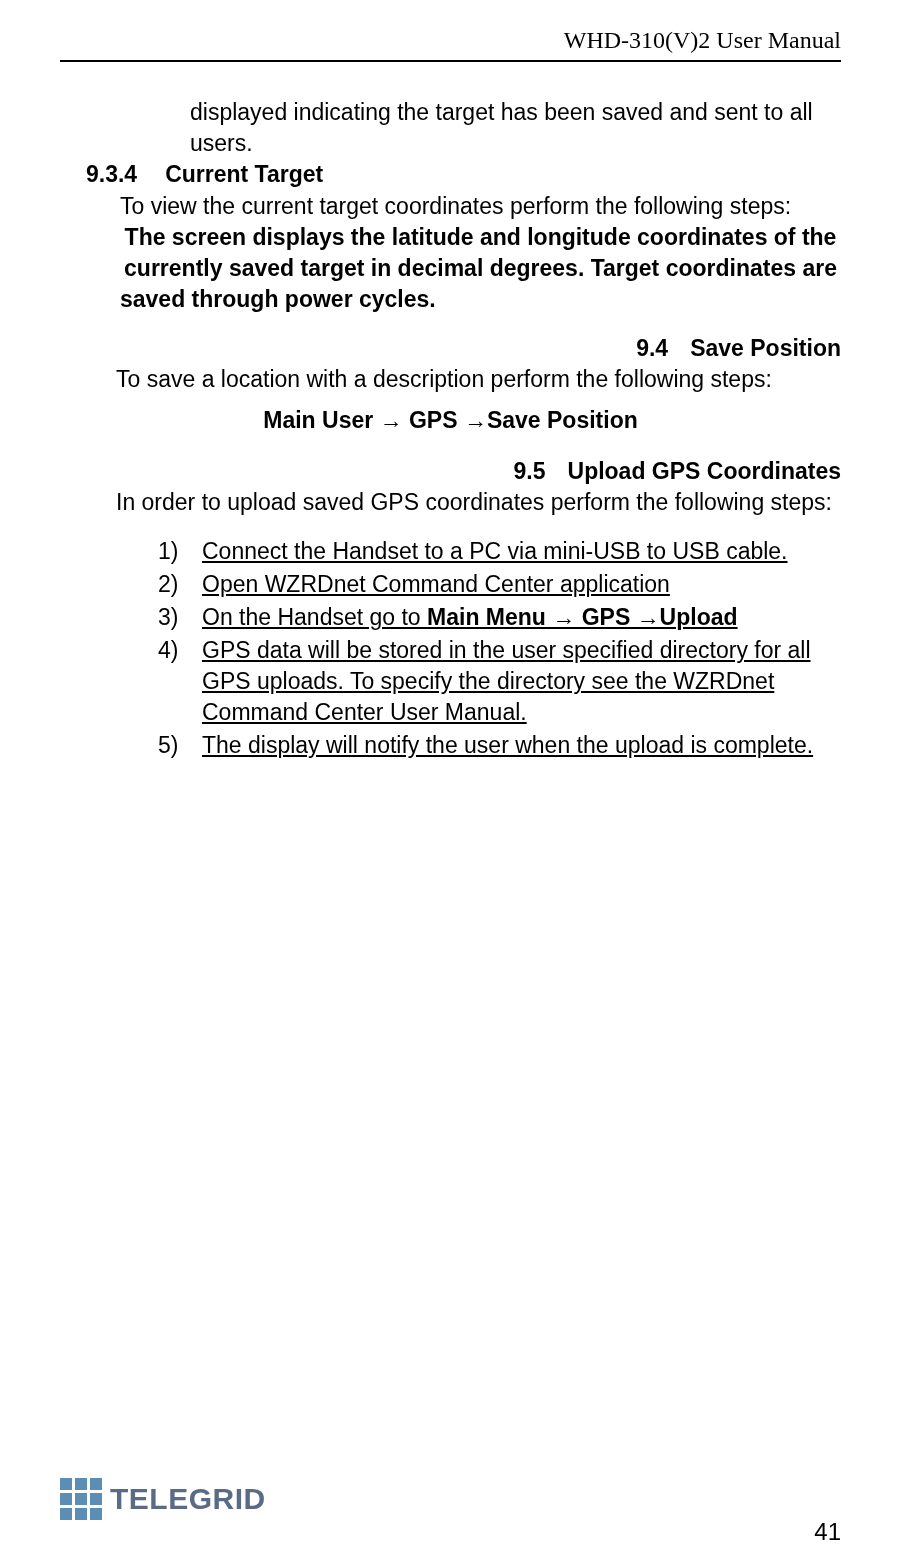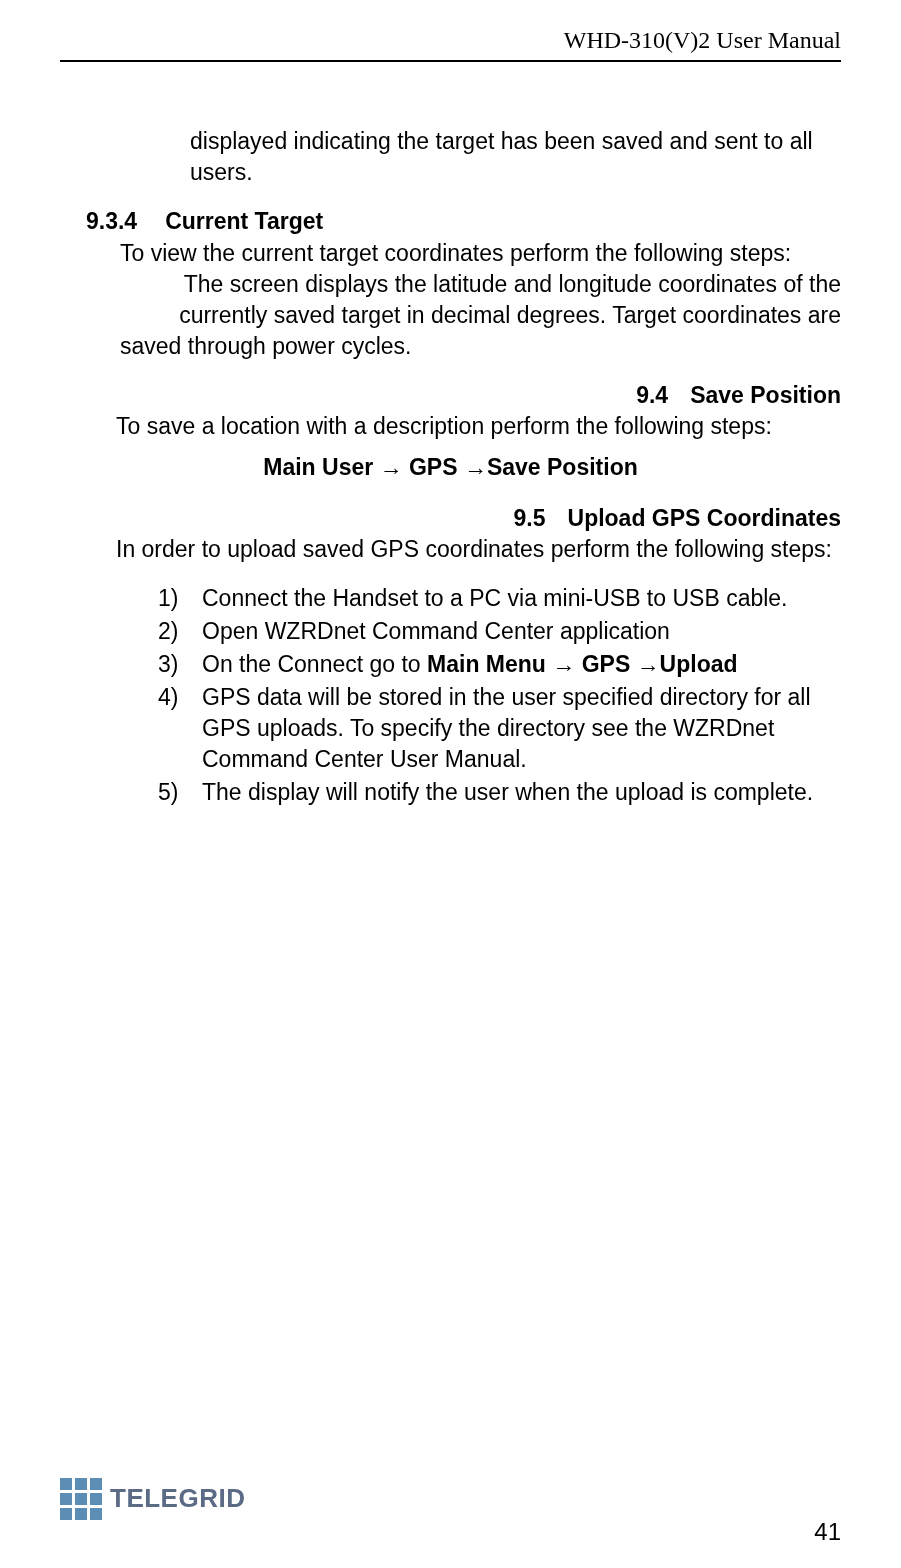--- a/index.html
+++ b/index.html
@@ -13,25 +13,24 @@
       padding: 24px 60px 24px 60px;
       font-size: 23px;
       line-height: 1.35;
     }
     .header {
       text-align: right;
       font-family: 'Times New Roman', Times, serif;
       font-size: 24px;
       border-bottom: 2px solid #000;
       padding-bottom: 4px;
-      margin-bottom: 64px;
+      margin-bottom: 35px;
     }
     .cont-text {
       margin-left: 130px;
-      margin-bottom: 18px;
     }
     .sec-934 {
       margin-bottom: 18px;
     }
     .sec-934-head {
       display: flex;
       gap: 28px;
     }
     .sec-934-num {
       margin-left: 26px;
@@ -83,20 +82,21 @@
     .list-item {
       display: flex;
       margin-bottom: 2px;
     }
     .list-num {
       width: 44px;
       flex-shrink: 0;
     }
     .list-text {
       flex: 1;
+      text-decoration: underline;
     }
     .bold { font-weight: bold; }
     .footer-logo {
       position: absolute;
       bottom: 48px;
       left: 60px;
       display: flex;
       align-items: center;
       gap: 8px;
     }
@@ -104,21 +104,21 @@
       display: inline-grid;
       grid-template-columns: repeat(3, 12px);
       grid-template-rows: repeat(3, 12px);
       gap: 3px;
     }
     .footer-logo .grid span {
       background: #5b8db5;
     }
     .footer-logo .logo-text {
       font-family: Arial, sans-serif;
-      font-size: 26px;
+      font-size: 30px;
       font-weight: bold;
       color: #5b6b85;
       letter-spacing: 0.5px;
     }
     .page-num {
       position: absolute;
       bottom: 20px;
       right: 60px;
       font-family: Liberation Sans, sans-serif;
       font-size: 24px;
@@ -132,21 +132,21 @@
 </div>
 
 <div class="cont-text">displayed indicating the target has been saved and sent to all users.</div>
 
 <div class="sec-934">
   <div class="sec-934-head">
     <span class="sec-934-num">9.3.4</span>
     <span class="sec-934-title">Current Target</span>
   </div>
   <div class="sec-934-body">To view the current target coordinates perform the following steps:</div>
-  <div class="sec-934-body" style="text-align:right;">The screen displays the latitude and longitude coordinates of the currently saved target in decimal degrees.  Target coordinates are saved through power cycles.</div>
+  <div class="sec-934-body" style="text-align:center;font-weight:bold;">The screen displays the latitude and longitude coordinates of the currently saved target in decimal degrees.  Target coordinates are saved through power cycles.</div>
 </div>
 
 <div class="sec-94">
   <div class="sec-94-head">
     <span class="sec-94-num">9.4</span>
     <span class="sec-94-title">Save Position</span>
   </div>
   <div class="sec-94-body">To save a location with a description perform the following steps:</div>
   <div class="menu-path-94">Main User → GPS →Save Position</div>
 </div>
@@ -161,21 +161,21 @@
     <div class="list-item">
       <span class="list-num">1)</span>
       <span class="list-text">Connect the Handset to a PC via mini-USB to USB cable.</span>
     </div>
     <div class="list-item">
       <span class="list-num">2)</span>
       <span class="list-text">Open WZRDnet Command Center application</span>
     </div>
     <div class="list-item">
       <span class="list-num">3)</span>
-      <span class="list-text"><span>On the Connect go to </span><span class="bold">Main Menu → GPS →Upload</span></span>
+      <span class="list-text"><span>On the Handset go to </span><span class="bold">Main Menu → GPS →Upload</span></span>
     </div>
     <div class="list-item">
       <span class="list-num">4)</span>
       <span class="list-text">GPS data will be stored in the user specified directory for all GPS uploads.  To specify the directory see the WZRDnet Command Center User Manual.</span>
     </div>
     <div class="list-item">
       <span class="list-num">5)</span>
       <span class="list-text">The display will notify the user when the upload is complete.</span>
     </div>
   </div>

